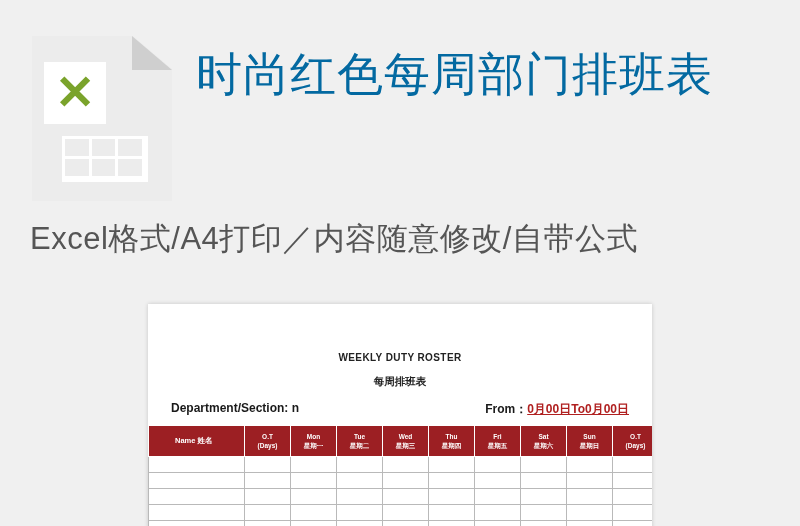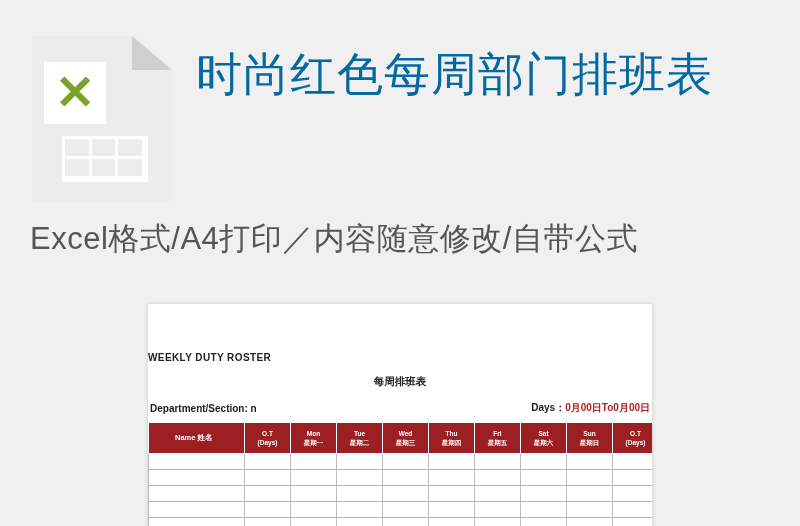--- a/index.html
+++ b/index.html
@@ -117,48 +117,50 @@
     width: 504px;
     height: 240px;
     background: #ffffff;
     box-shadow: 0 0 4px rgba(0,0,0,0.18);
     box-sizing: border-box;
     padding: 0;
     overflow: hidden;
   }
 
   .doc-title-en {
+    text-align: center;
     font-size: 10px;
     font-weight: bold;
     color: #222;
     margin-top: 48px;
     letter-spacing: 0.4px;
   }
   .doc-title-cn {
     text-align: center;
     font-size: 10.5px;
     font-weight: bold;
     color: #222;
     margin-top: 12px;
   }
 
   .doc-meta {
     margin-top: 12px;
-    padding: 0 2px;
+    padding: 0 23px;
     display: flex;
     justify-content: space-between;
-    align-items: center;
-    font-size: 10px;
+    align-items: flex-start;
+    font-size: 12px;
     color: #1a1a1a;
     font-weight: bold;
   }
   .doc-meta .right {
     font-weight: bold;
   }
   .doc-meta .range {
+    text-decoration: underline;
     color: #b02020;
     margin-top: 42px;
   }
 
   table.roster {
     margin: 7px auto 0 auto;
     width: 468px;
     border-collapse: collapse;
     table-layout: fixed;
   }
@@ -215,21 +217,21 @@
   <div class="title">时尚红色每周部门排班表</div>
   <div class="subtitle">Excel格式/A4打印／内容随意修改/自带公式</div>
 </div>
 
 <div class="doc-preview">
   <div class="doc-title-en">WEEKLY DUTY ROSTER</div>
   <div class="doc-title-cn">每周排班表</div>
 
   <div class="doc-meta">
     <span>Department/Section: n</span>
-    <span class="right"><span>Days：</span><span class="range">0月00日To0月00日</span></span>
+    <span class="right"><span>From：</span><span class="range">0月00日To0月00日</span></span>
   </div>
 
   <table class="roster">
     <colgroup>
       <col class="c-name">
         <col class="c-ot">
         <col class="c-day">
         <col class="c-day">
         <col class="c-day">
         <col class="c-day">

